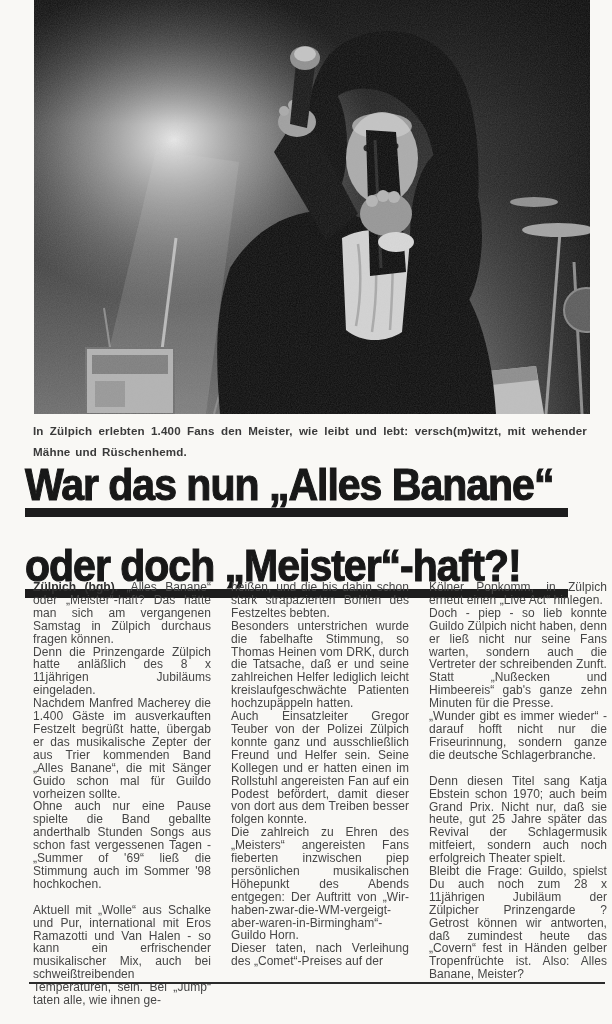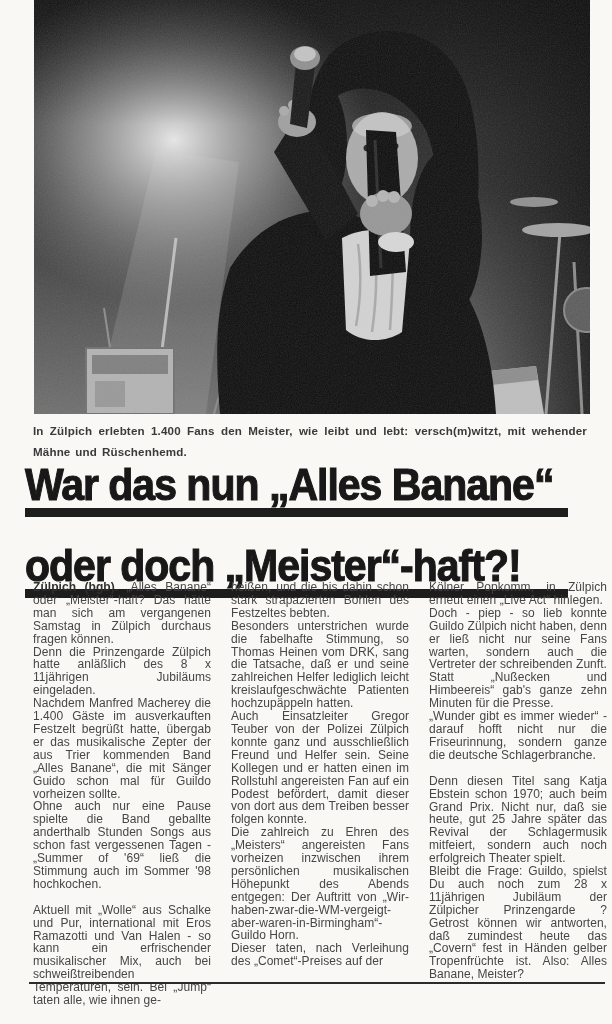--- a/index.html
+++ b/index.html
@@ -162,23 +162,23 @@
     <div class="col">
       <p><b class="lead">Zülpich (bgb).</b> <span>„Alles Banane“ oder „Meister“-haft? Das hätte man sich am vergangenen Samstag in Zülpich durchaus fragen können.</span></p>
       <p>Denn die Prinzengarde Zülpich hatte anläßlich des 8 x 11jährigen Jubiläums eingeladen.</p>
       <p>Nachdem Manfred Macherey die 1.400 Gäste im ausverkauften Festzelt begrüßt hatte, übergab er das musikalische Zepter der aus Trier kommenden Band „Alles Banane“, die mit Sänger Guido schon mal für Guildo vorheizen sollte.</p>
       <p>Ohne auch nur eine Pause spielte die Band geballte anderthalb Stunden Songs aus schon fast vergessenen Tagen - „Summer of '69“ ließ die Stimmung auch im Sommer '98 hochkochen.</p>
       <p class="gap">Aktuell mit „Wolle“ aus Schalke und Pur, international mit Eros Ramazotti und Van Halen - so kann ein erfrischender musikalischer Mix, auch bei schweißtreibenden Temperaturen, sein. Bei „Jump“ taten alle, wie ihnen ge-</p>
     </div>
 
     <div class="col">
       <p>heißen, und die bis dahin schon stark strapazierten Bohlen des Festzeltes bebten.</p>
-      <p>Besonders unterstrichen wurde die fabelhafte Stimmung, so Thomas Heinen vom DRK, sang die Tatsache, daß er und seine zahlreichen Helfer lediglich leicht kreislaufgeschwächte Patienten hochzupäppeln hatten.</p>
+      <p>Besonders unterstrichen wurde die fabelhafte Stimmung, so Thomas Heinen vom DRK, durch die Tatsache, daß er und seine zahlreichen Helfer lediglich leicht kreislaufgeschwächte Patienten hochzupäppeln hatten.</p>
       <p>Auch Einsatzleiter Gregor Teuber von der Polizei Zülpich konnte ganz und ausschließlich Freund und Helfer sein. Seine Kollegen und er hatten einen im Rollstuhl angereisten Fan auf ein Podest befördert, damit dieser von dort aus dem Treiben besser folgen konnte.</p>
-      <p>Die zahlreich zu Ehren des „Meisters“ angereisten Fans vorheizen inzwischen ihrem persönlichen musikalischen Höhepunkt des Abends entgegen: Der Auftritt von „Wir-haben-zwar-die-WM-vergeigt-aber-waren-in-Birmingham“-Guildo Horn.</p>
+      <p>Die zahlreich zu Ehren des „Meisters“ angereisten Fans fieberten inzwischen piep persönlichen musikalischen Höhepunkt des Abends entgegen: Der Auftritt von „Wir-haben-zwar-die-WM-vergeigt-aber-waren-in-Birmingham“-Guildo Horn.</p>
       <p>Dieser taten, nach Verleihung des „Comet“-Preises auf der</p>
     </div>
 
     <div class="col">
       <p>Kölner Popkomm, in Zülpich erneut einen „Live Act“ hinlegen.</p>
       <p>Doch - piep - so lieb konnte Guildo Zülpich nicht haben, denn er ließ nicht nur seine Fans warten, sondern auch die Vertreter der schreibenden Zunft. Statt „Nußecken und Himbeereis“ gab's ganze zehn Minuten für die Presse.</p>
       <p>„Wunder gibt es immer wieder“ - darauf hofft nicht nur die Friseurinnung, sondern ganze die deutsche Schlagerbranche.</p>
       <p class="gap">Denn diesen Titel sang Katja Ebstein schon 1970; auch beim Grand Prix. Nicht nur, daß sie heute, gut 25 Jahre später das Revival der Schlagermusik mitfeiert, sondern auch noch erfolgreich Theater spielt.</p>
       <p>Bleibt die Frage: Guildo, spielst Du auch noch zum 28 x 11jährigen Jubiläum der Zülpicher Prinzengarde ? Getrost können wir antworten, daß zumindest heute das „Covern“ fest in Händen gelber Tropenfrüchte ist. Also: Alles Banane, Meister?</p>
     </div>

